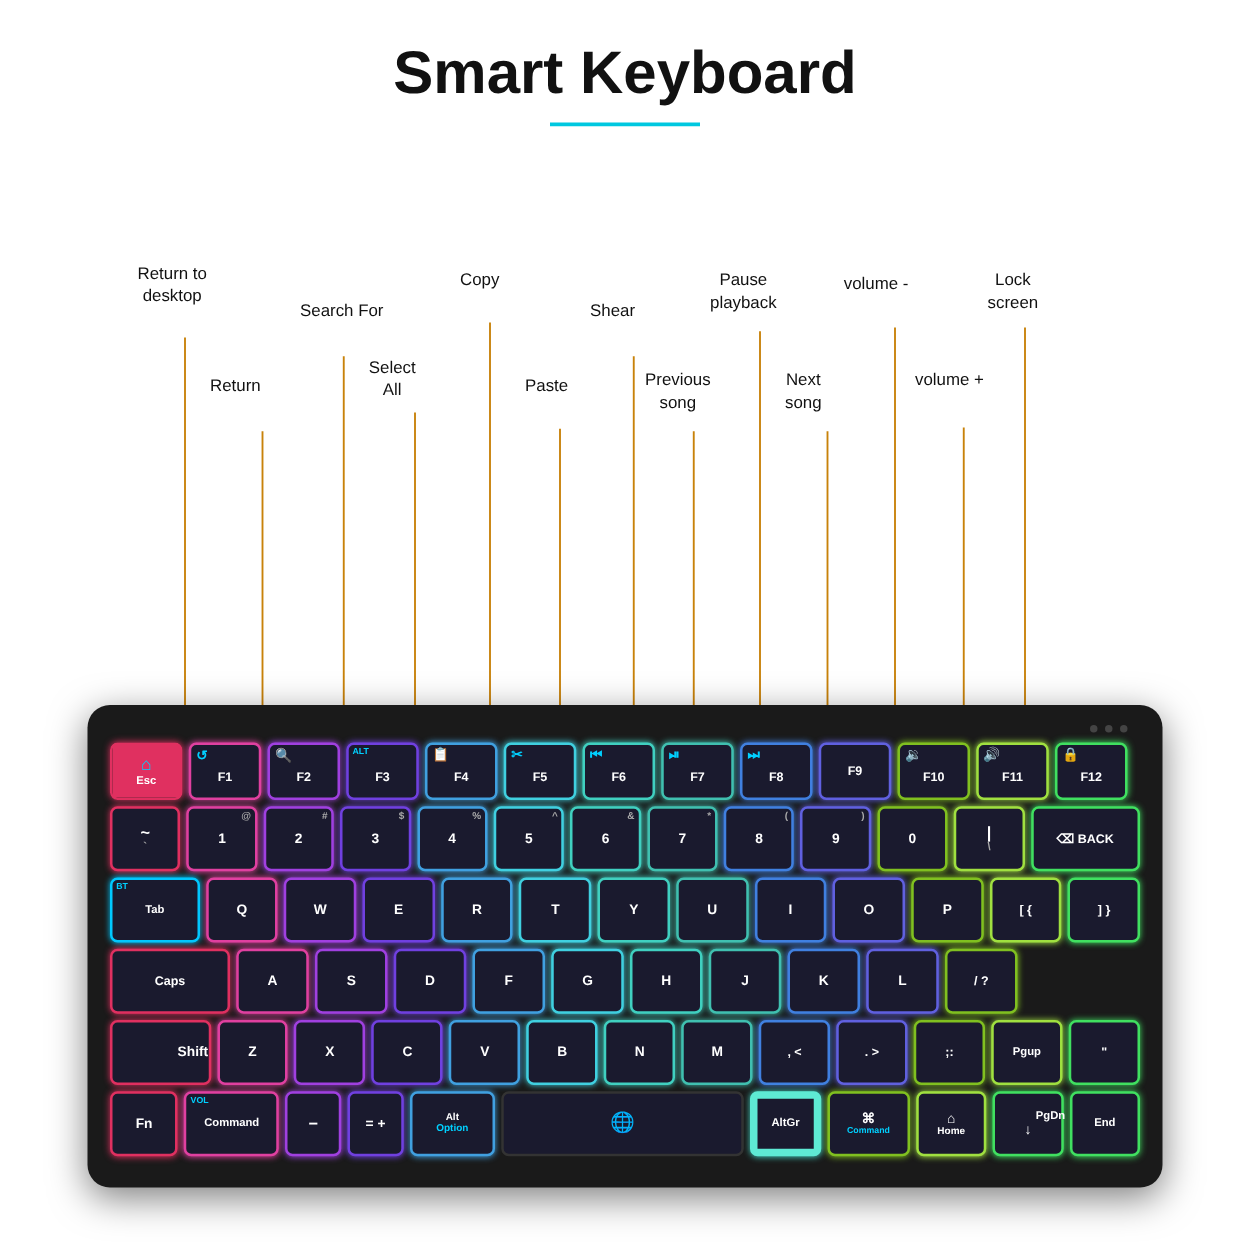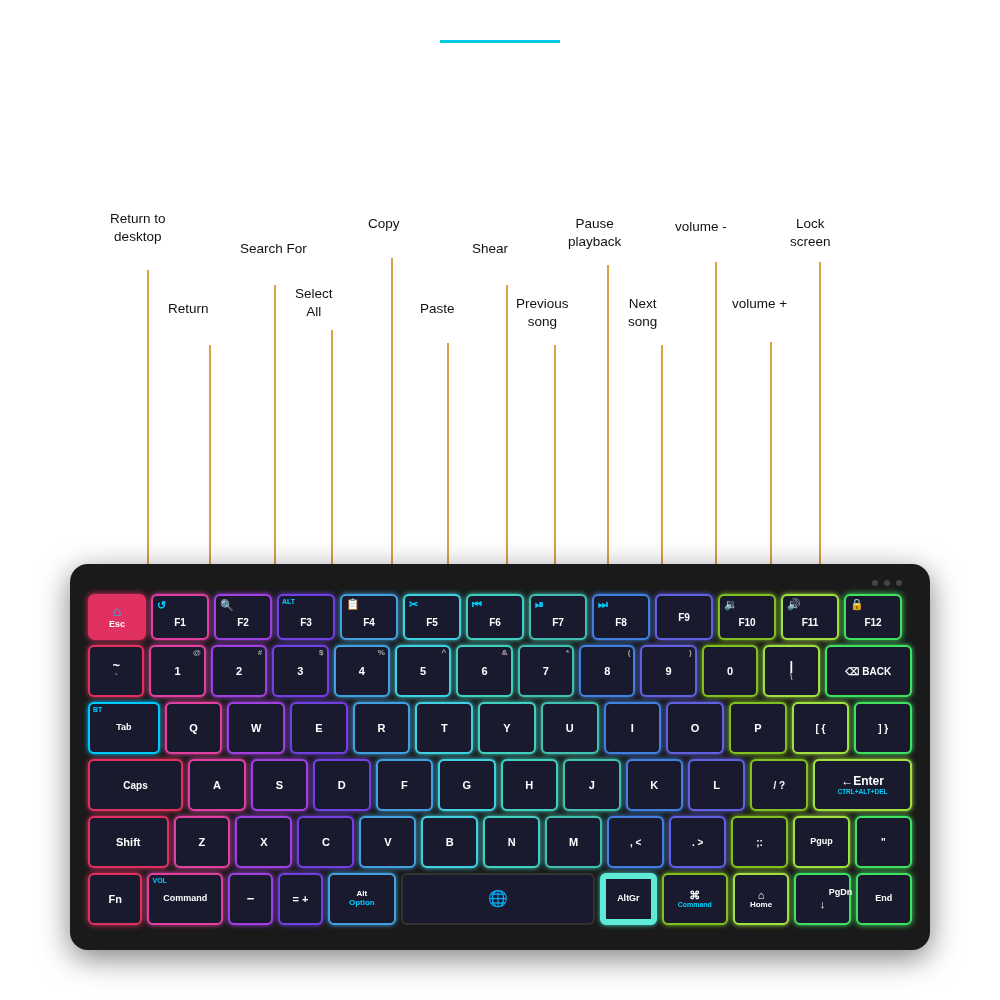--- a/index.html
+++ b/index.html
@@ -112,21 +112,21 @@
       line-height: 1.1;
     }
 
     
     .key-sm { width: 58px; height: 52px; }
     .key-fn-row { width: 58px; height: 46px; }
     .key-back { width: 90px; height: 52px; }
     .key-tab { width: 72px; height: 52px; }
     .key-caps { width: 96px; height: 52px; }
     .key-enter { width: 100px; height: 52px; }
-    .key-shift { width: 82px; height: 52px; }
+    .key-shift { width: 82px; height: 52px; align-items: flex-end; }
     .key-pgup { width: 58px; height: 52px; }
     .key-fn-key { width: 56px; height: 52px; }
     .key-ctrl { width: 78px; height: 52px; }
     .key-dash { width: 46px; height: 52px; }
     .key-eq { width: 46px; height: 52px; }
     .key-alt { width: 70px; height: 52px; }
     .key-space { width: 200px; height: 52px; }
     .key-altgr { width: 58px; height: 52px; }
     .key-cmd { width: 68px; height: 52px; }
     .key-home { width: 58px; height: 52px; }
@@ -232,20 +232,21 @@
       left: 0;
       width: 1000px;
       height: 1000px;
       pointer-events: none;
     }
   </style>
 </head>
 <body>
 
 <div class="title-section">
+  <div class="title-main">Smart Keyboard</div>
   <div class="title-underline"></div>
 </div>
 
 <div class="labels-area">
   <div class="label" style="left:110px; top:20px;">Return to<br>desktop</div>
   <div class="label" style="left:240px; top:50px;">Search For</div>
   <div class="label" style="left:368px; top:25px;">Copy</div>
   <div class="label" style="left:472px; top:50px;">Shear</div>
   <div class="label" style="left:568px; top:25px;">Pause<br>playback</div>
   <div class="label" style="left:675px; top:28px;">volume -</div>
@@ -474,24 +475,20 @@
         </div>
       <div class="key k-k key-sm">
           <span>K</span>
         </div>
       <div class="key k-l key-sm">
           <span>L</span>
         </div>
       <div class="key k-slash key-sm">
           <span style="font-size:10px;">/&nbsp;?</span>
         </div>
-      <div class="key k-enter key-enter">
-        <span style="font-size:12px;color:#fff;">←Enter</span>
-        <span style="font-size:6.5px;color:#00d0ff;">CTRL+ALT+DEL</span>
-      </div>
     </div>
 
     <div class="key-row">
       <div class="key k-shift key-shift">
           <span style="font-size:11px;">Shift</span>
         </div>
       <div class="key k-z key-sm">
           <span>Z</span>
         </div>
       <div class="key k-x key-sm">

